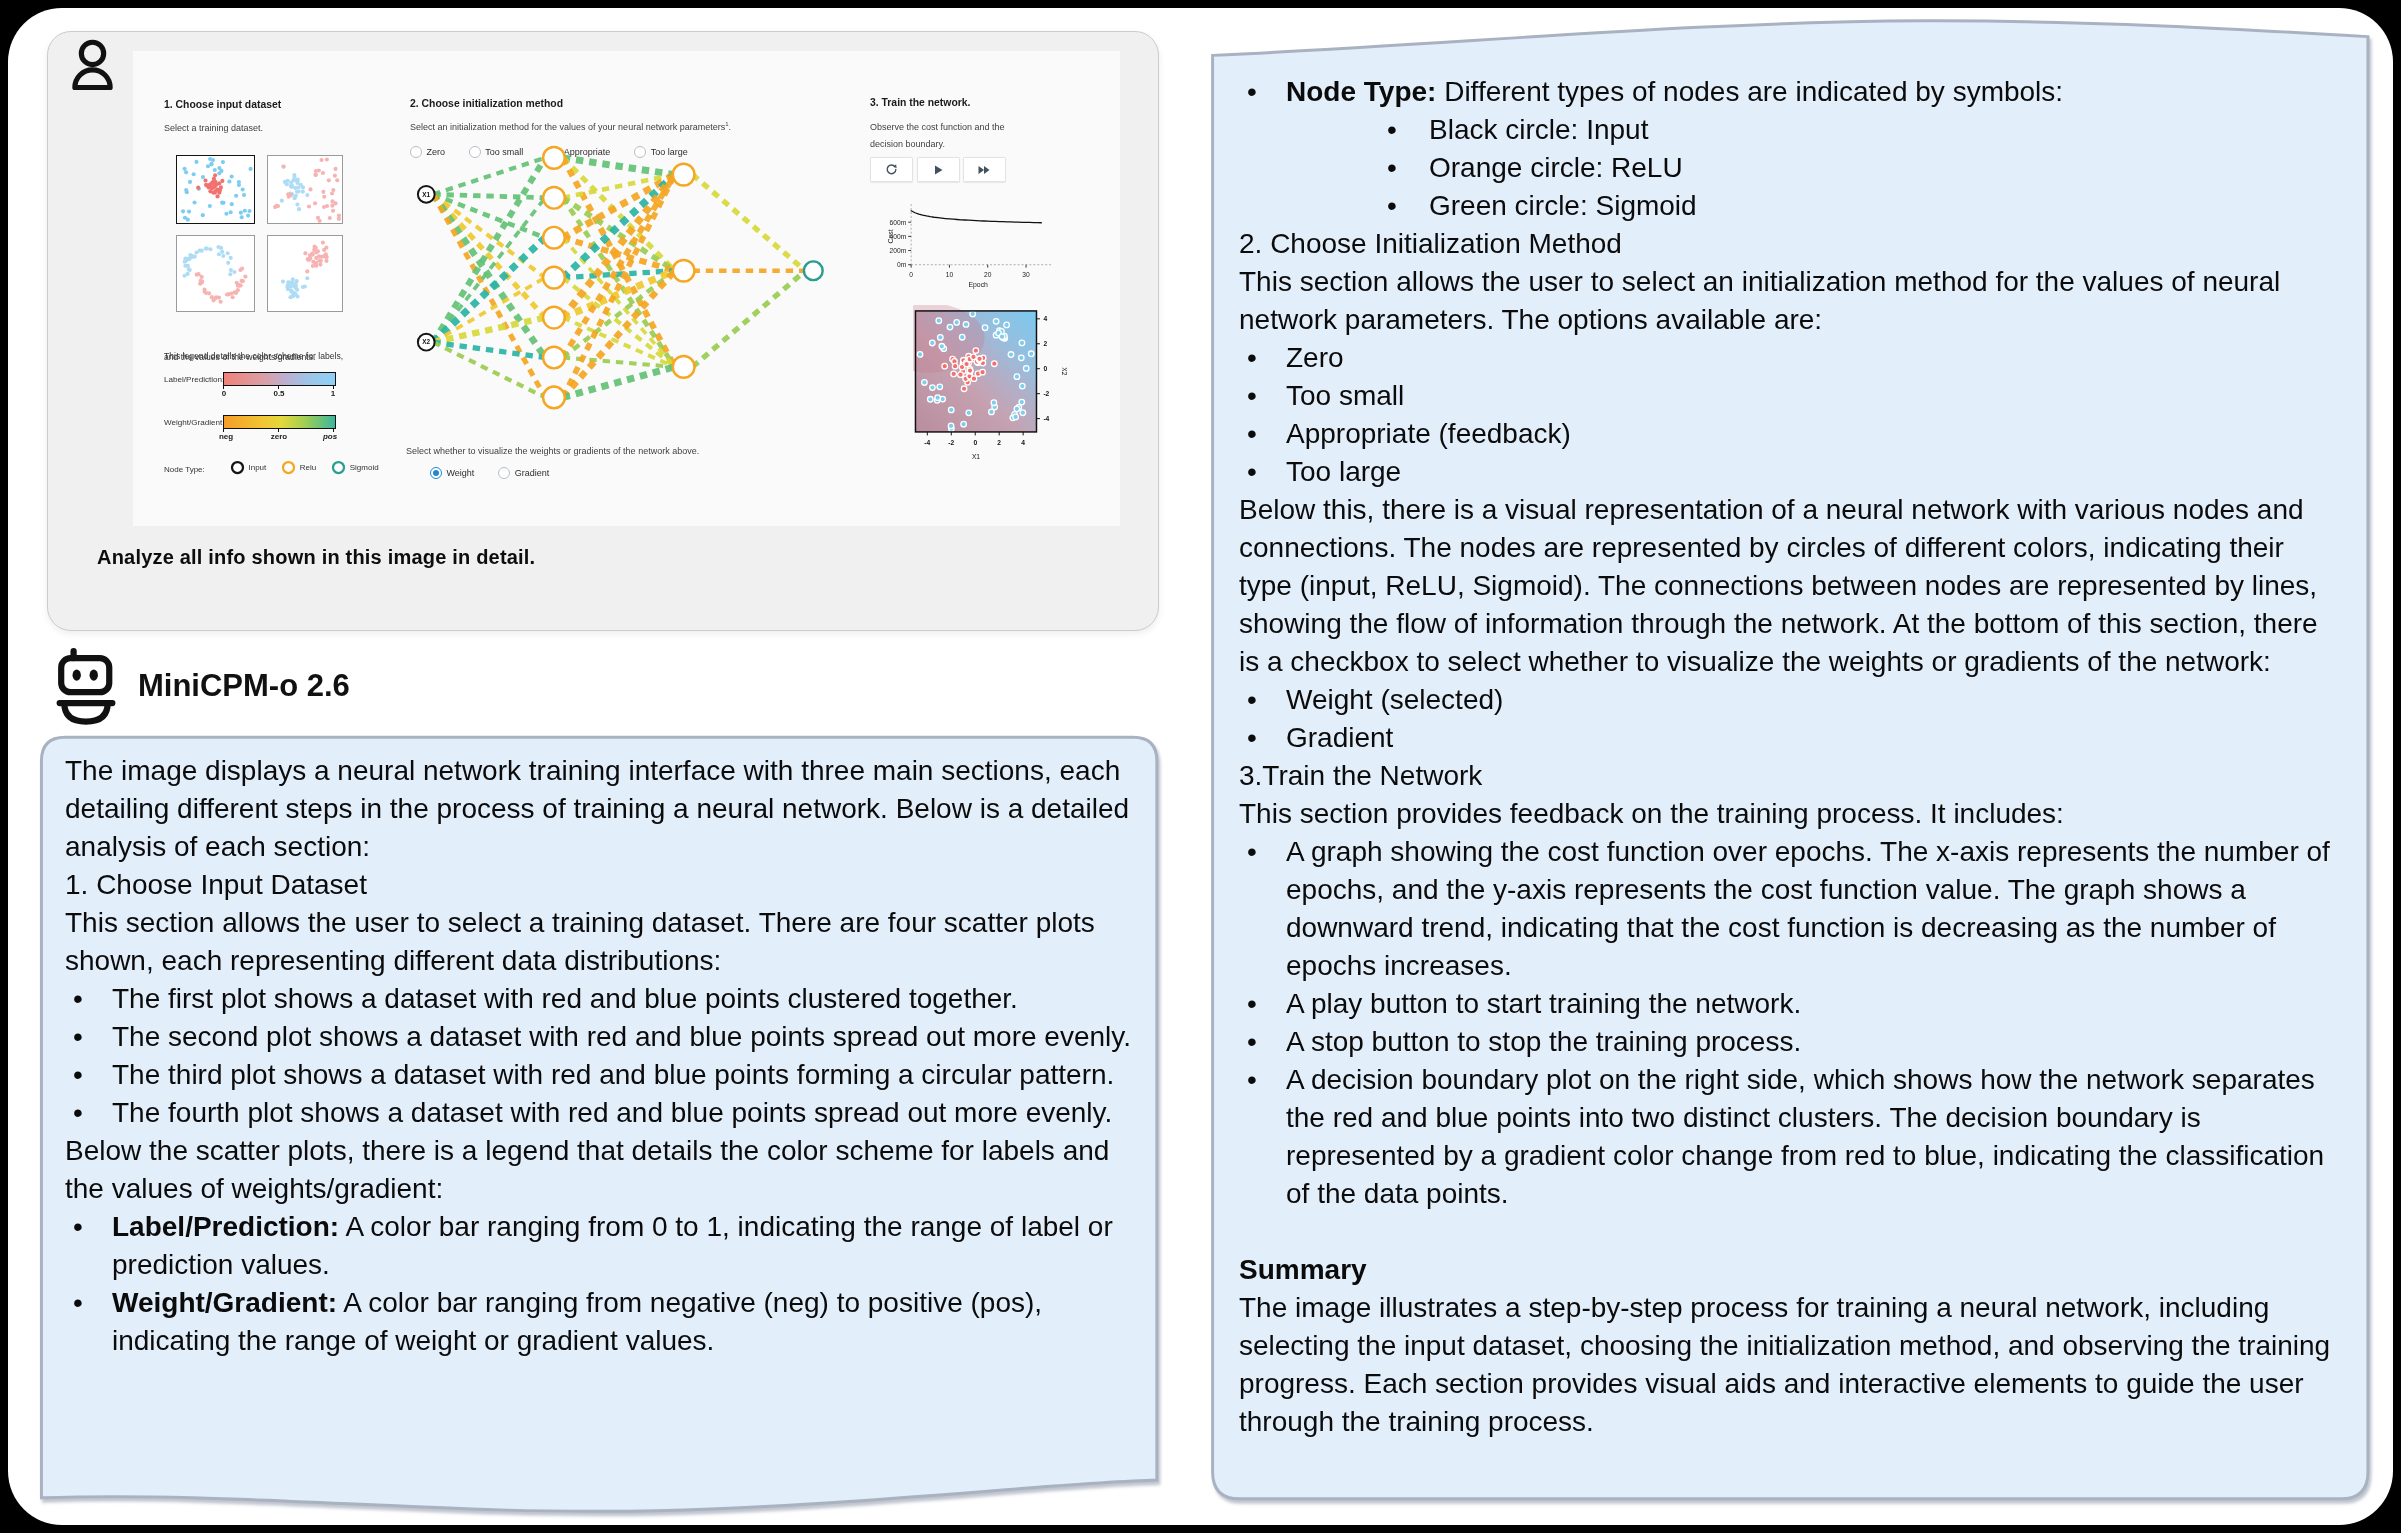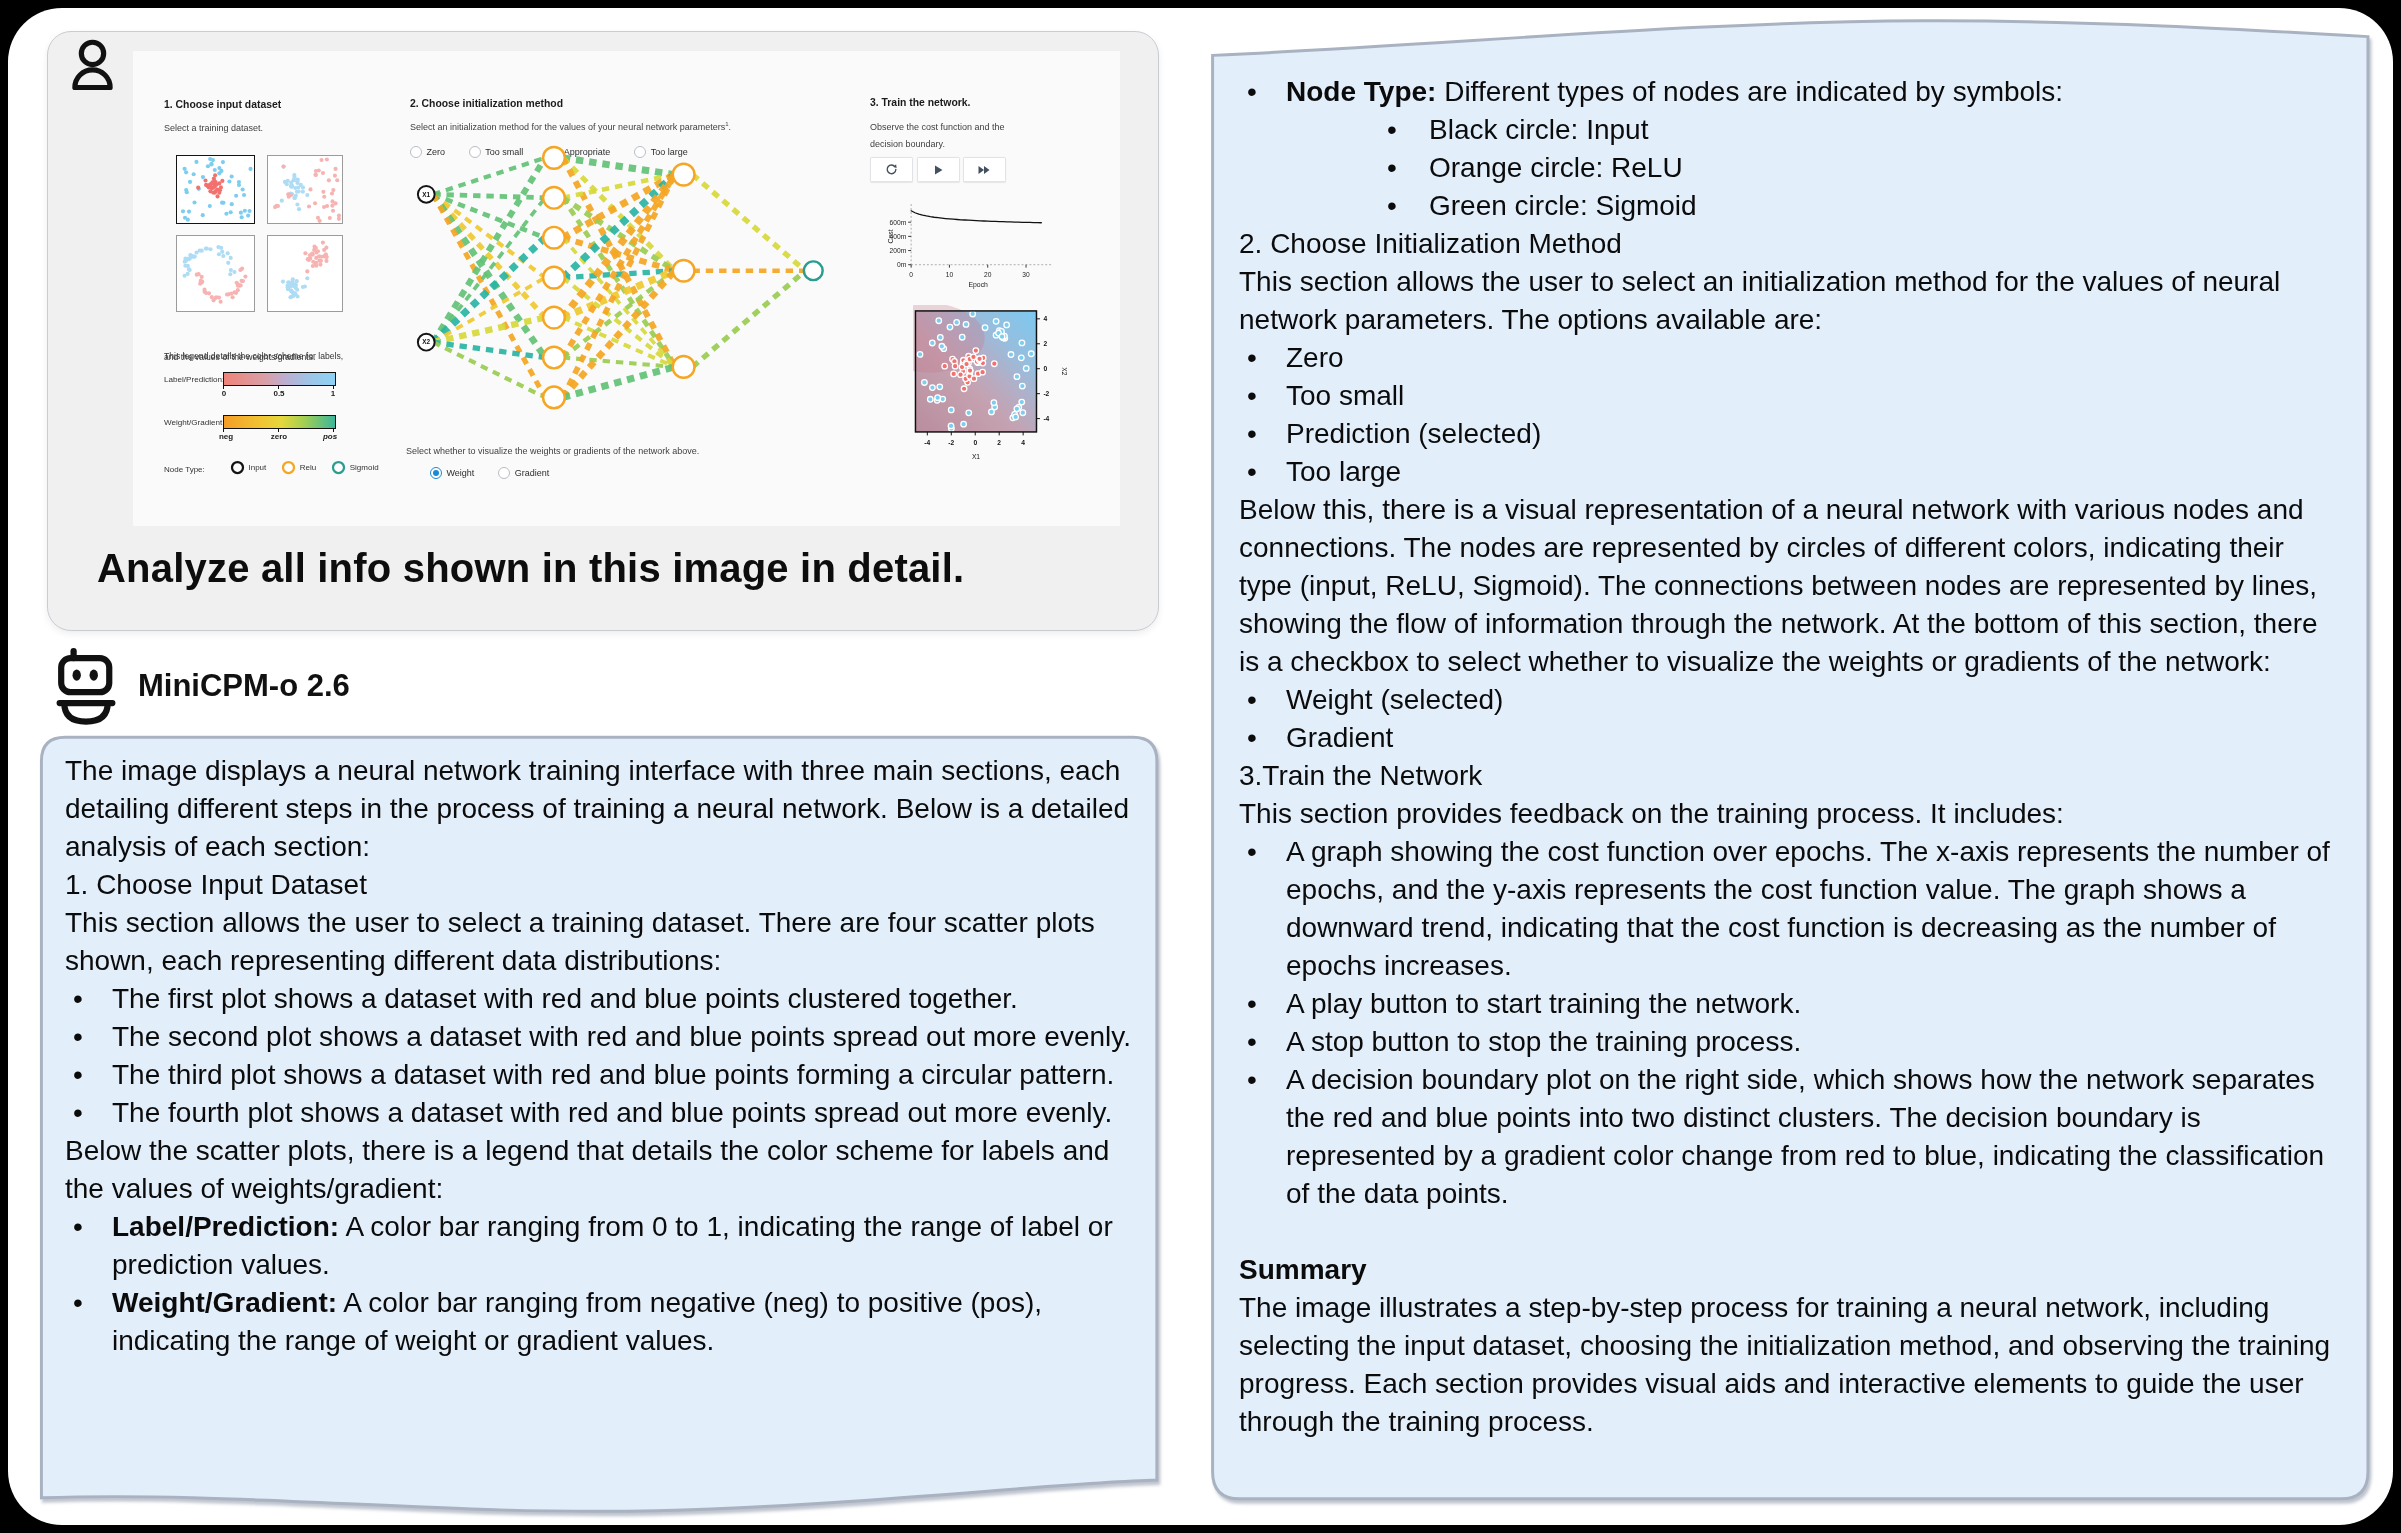--- a/index.html
+++ b/index.html
@@ -4,21 +4,21 @@
 <style>
   html,body{margin:0;padding:0;background:#000;}
   .stage{position:relative;width:2401px;height:1533px;background:#000;overflow:hidden;
          font-family:"Liberation Sans", sans-serif;}
   .frame{position:absolute;inset:8px;background:#fff;border-radius:54px;}
 
   
   .card{position:absolute;left:47px;top:31px;width:1110px;height:598px;background:#f0f0f1;
         border:1.5px solid #c9ccd2;border-radius:24px;box-shadow:0 3px 7px rgba(0,0,0,.07);}
   .avatar{position:absolute;left:21px;top:6.4px;}
-  .prompt{position:absolute;left:49px;top:514px;font-size:40px;font-weight:bold;color:#0d0d0d;
+  .prompt{position:absolute;left:49px;top:514px;font-size:20px;font-weight:bold;color:#0d0d0d;
           letter-spacing:0.2px;white-space:nowrap;}
 
   
   .embed{position:absolute;left:85px;top:19px;width:987px;height:475px;background:#fafafa;color:#1a1a1a;}
   .embed .h1e{position:absolute;font-size:10.4px;font-weight:bold;color:#1b1b1b;white-space:nowrap;}
   .embed .sub{position:absolute;font-size:9px;color:#3f3f3f;white-space:nowrap;}
   .embed .subwrap{white-space:normal;}
   .legnote{position:absolute;font-size:8.6px;color:#333;white-space:nowrap;}
   .thumb{position:absolute;background:#fff;border:1px solid #9b9b9b;}
   .thumb.sel{border:1.5px solid #141414;}
@@ -740,21 +740,21 @@
       <div class="blk liblk">
         <span class="mk">•</span>
         <span class="tx"><span>Zero</span></span>
       </div>
       <div class="blk liblk">
         <span class="mk">•</span>
         <span class="tx"><span>Too small</span></span>
       </div>
       <div class="blk liblk">
         <span class="mk">•</span>
-        <span class="tx"><span>Prediction (selected)</span></span>
+        <span class="tx"><span>Appropriate (feedback)</span></span>
       </div>
       <div class="blk liblk">
         <span class="mk">•</span>
         <span class="tx"><span>Too large</span></span>
       </div>
       <div class="blk"><span>Below this, there is a visual representation of a neural network with various nodes and connections. The nodes are represented by circles of different colors, indicating their type (input, ReLU, Sigmoid). The connections between nodes are represented by lines, showing the flow of information through the network. At the bottom of this section, there is a checkbox to select whether to visualize the weights or gradients of the network:</span></div>
       <div class="blk liblk">
         <span class="mk">•</span>
         <span class="tx"><span>Weight (selected)</span></span>
       </div>

